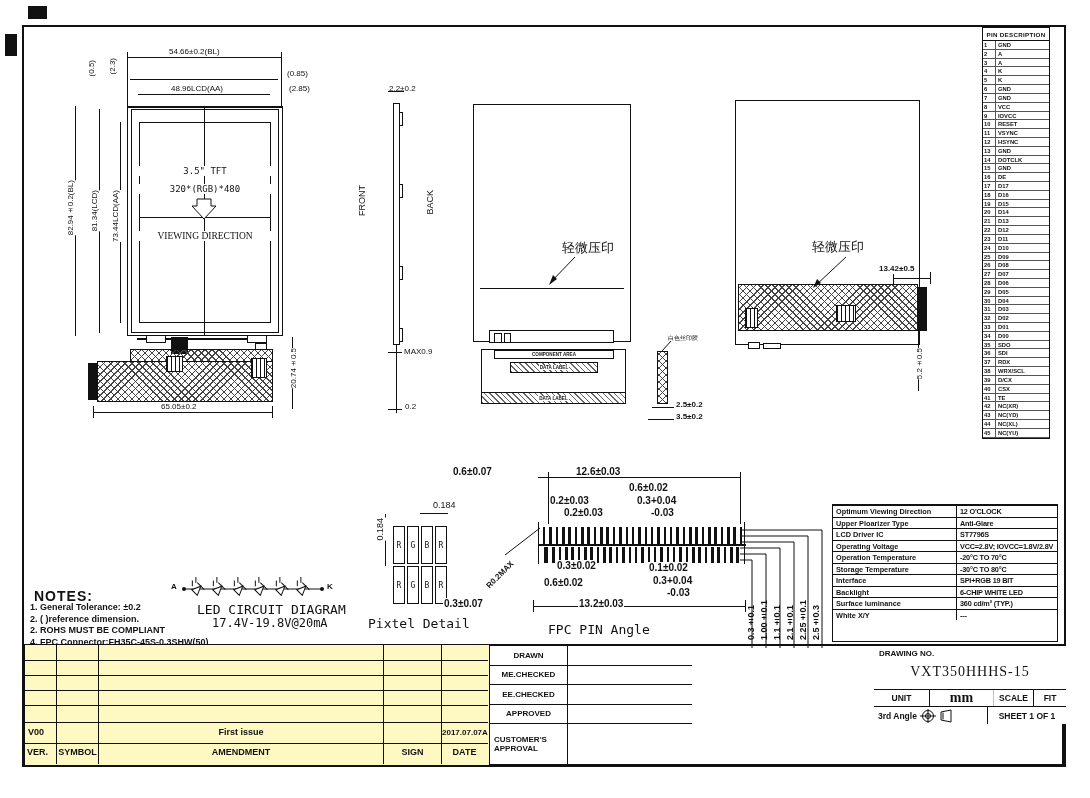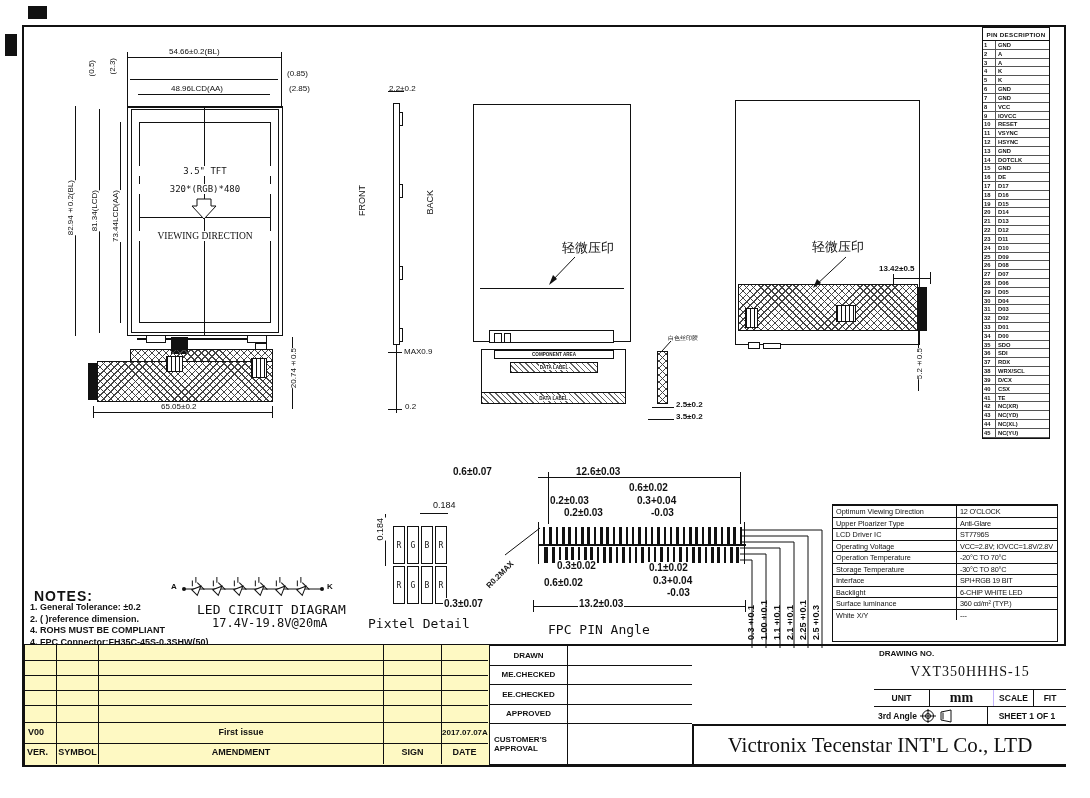--- a/index.html
+++ b/index.html
@@ -31,21 +31,21 @@
   #pin-rows{display:grid;grid-template-columns:13px 1fr;grid-auto-rows:8.82px;font-size:5.8px;font-weight:bold}
   #pin-rows .pc1{border-bottom:1px solid #555;border-right:1px solid #555;padding-left:1px;line-height:8px;overflow:hidden}
   #pin-rows .pc2{border-bottom:1px solid #555;padding-left:2px;line-height:8px;overflow:hidden}
   
   #spec-table{position:absolute;left:832px;top:504px;width:226px;height:138px;border:1.5px solid #111;background:#fff}
   .spec-r1{display:flex;height:21px}
   .spec-r1 .sl{width:124px;border-right:1px solid #111;font-size:7.5px;font-weight:bold;display:flex;align-items:center;padding-left:3px}
   .spec-r1 .svwrap{flex:1;display:flex;flex-direction:column}
   .spec-r1 .sv1{height:10.5px;border-bottom:1px solid #111;font-size:7px;font-weight:bold;padding-left:3px;line-height:10px}
   .spec-r1 .sv2{height:10.5px;font-size:5.8px;font-weight:bold;padding-left:3px;line-height:10px}
-  #spec-rows{display:grid;grid-template-columns:124px 1fr;grid-auto-rows:11.5px;font-size:7.3px;font-weight:normal}
+  #spec-rows{display:grid;grid-template-columns:124px 1fr;grid-auto-rows:11.5px;font-size:7.3px;font-weight:bold}
   #spec-rows .sl{border-top:1px solid #111;border-right:1px solid #111;padding-left:3px;line-height:11px;white-space:nowrap;overflow:hidden}
   #spec-rows .sv{border-top:1px solid #111;padding-left:3px;line-height:11px;white-space:nowrap;letter-spacing:-.2px;overflow:hidden}
   
   #title-block{position:absolute;left:488px;top:644px;width:576px;height:122px;border:2px solid #111;background:#fff}
   #app-rows{position:absolute;left:0;top:0;width:202px;height:78px;display:grid;grid-template-columns:78px 1fr;grid-auto-rows:19.5px}
   #app-rows .al{border-right:1px solid #111;border-bottom:1px solid #111;font-size:8px;font-weight:bold;display:flex;align-items:center;justify-content:center}
   #app-rows .av{border-bottom:1px solid #111}
   #customer-row{position:absolute;left:0;top:78px;width:202px;height:40px;display:flex}
   #customer-row .al{width:78px;border-right:1px solid #111;font-size:8px;font-weight:bold;display:flex;align-items:center;text-align:left;padding-left:4px}
   .tb-cell{position:absolute;background:#fff}
@@ -363,21 +363,21 @@
       <div class="vtext" style="font-size:9px;font-weight:bold;background:#fff;height:88px">2.25±0.1</div>
       <div class="vtext" style="font-size:9px;font-weight:bold;background:#fff;height:88px">2.5±0.3</div>
     </div>
   <div class="abs mono" style="left:548px;top:622px;font-size:13px">FPC PIN Angle</div>
 
   <div class="abs" style="left:34px;top:588px;font-size:14px;font-weight:bold;letter-spacing:1px">NOTES:</div>
   <div class="abs" style="left:30px;top:602px;font-size:9px;font-weight:bold;line-height:11.5px;white-space:nowrap">
 
   <div>1. General Tolerance: ±0.2</div>
       <div>2. (  )reference dimension.</div>
-      <div>4. ROHS  MUST BE COMPLIANT</div>
+      <div>2. ROHS  MUST BE COMPLIANT</div>
       <div>4. FPC Connector:FH35C-45S-0.3SHW(50)</div>
     </div>
 
   <div class="abs" style="left:171px;top:582px;font-size:8px;font-weight:bold">A</div>
   <div class="abs" style="left:327px;top:582px;font-size:8px;font-weight:bold">K</div>
   <svg class="abs" style="left:180px;top:576px" width="146" height="26" viewBox="0 0 146 26">
     <line x1="3" y1="13" x2="143" y2="13" stroke="#111" stroke-width="1"></line>
     <circle cx="4" cy="13" r="2" fill="#111"></circle>
       <circle cx="142" cy="13" r="2" fill="#111"></circle>
     <g stroke="#111" stroke-width="1" fill="#fff">
@@ -493,23 +493,20 @@
           <circle cx="8" cy="7" r="5.5" fill="none" stroke="#111"></circle>
           <circle cx="8" cy="7" r="2.5" fill="none" stroke="#111"></circle>
           <line x1="0" y1="7" x2="16" y2="7" stroke="#111"></line>
             <line x1="8" y1="0" x2="8" y2="14" stroke="#111"></line>
           <path d="M21,3 L31,1 L31,13 L21,11 Z" fill="none" stroke="#111"></path>
             <line x1="23" y1="3.6" x2="23" y2="10.4" stroke="#111"></line>
         </svg>
       </div>
       <div style="flex:1;font-size:8.5px;font-weight:bold;display:flex;align-items:center;justify-content:center">SHEET  1  OF  1</div>
     </div>
-    <div class="tb-cell serif" style="left:202px;top:78px;width:374px;height:40px;border-left:2px solid #111;border-top:2px solid #111;display:flex;align-items:center;justify-content:center">
-      <span style="font-size:21px;white-space:nowrap">Victronix Tecenstar INT'L Co., LTD</span>
-    </div>
   </div>
 
   <div id="amend">
     <div class="hl" style="left:0;top:15px;width:463px"></div>
     <div class="hl" style="left:0;top:30px;width:463px"></div>
     <div class="hl" style="left:0;top:45px;width:463px"></div>
     <div class="hl" style="left:0;top:60px;width:463px"></div>
     <div class="hl" style="left:0;top:77px;width:463px"></div>
     <div class="hl" style="left:0;top:98px;width:463px"></div>
     <div class="vl" style="left:31px;top:0;height:119px"></div>

